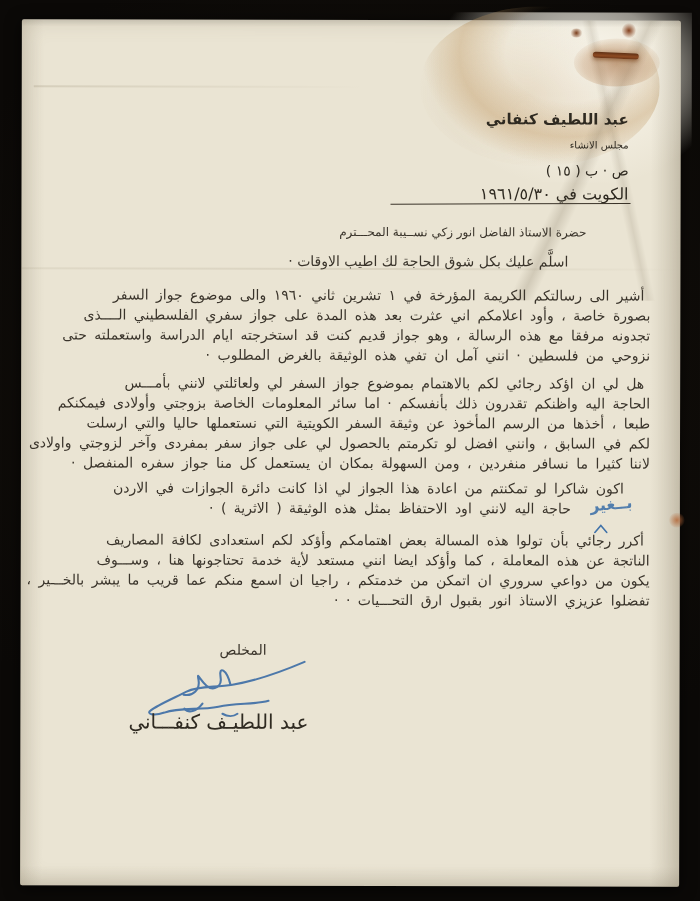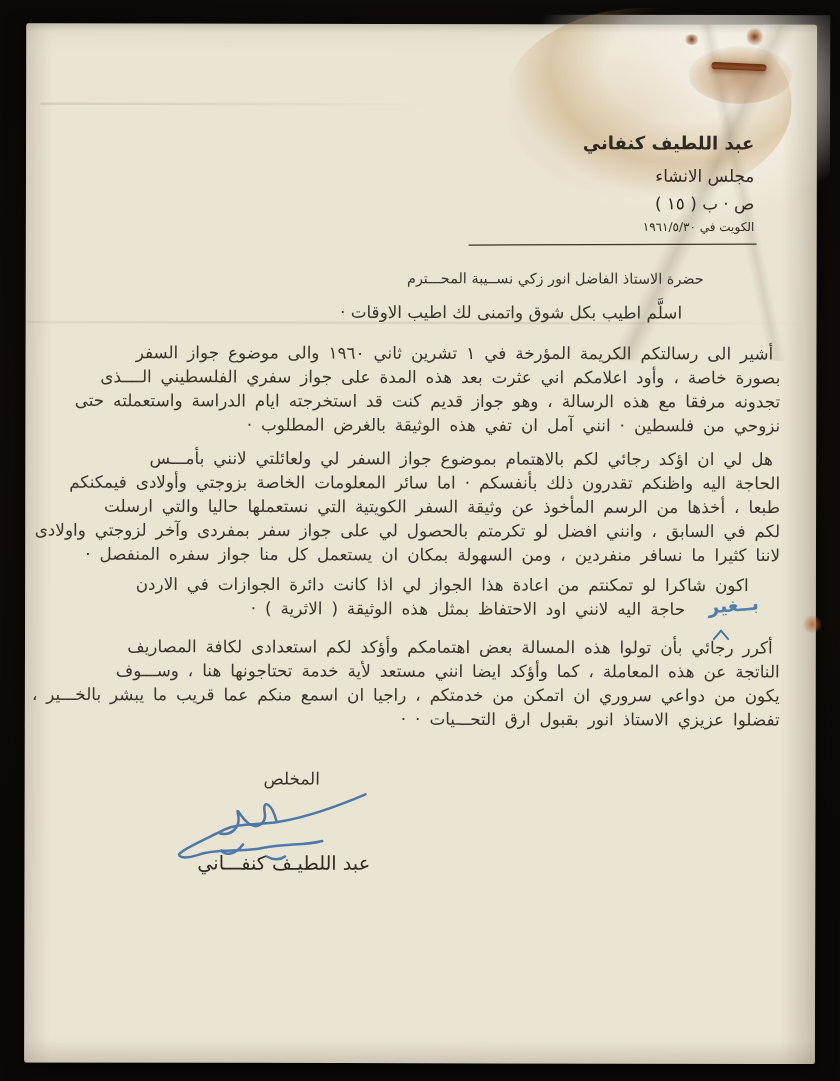--- a/index.html
+++ b/index.html
@@ -65,40 +65,40 @@
   }
   .stain-edge{
     position:absolute;left:648px;top:492px;width:16px;height:15px;border-radius:50%;
     background:radial-gradient(circle, rgba(198,110,58,0.85) 0%, rgba(198,110,58,0) 75%);
   }
   
   .rtl{direction:rtl;unicode-bidi:embed;}
   .ink{color:#3a342b;}
   .lh-line{position:absolute;right:52px;text-align:right;white-space:nowrap;color:#2f2a21;}
   .lh-name{top:90px;font-size:15px;font-weight:bold;}
-  .lh-council{top:119px;font-size:14px;}
+  .lh-council{top:119px;font-size:10px;}
   .lh-pobox{top:142px;font-size:14px;text-align:center;}
-  .lh-date{top:164px;font-size:10px;}
+  .lh-date{top:164px;font-size:16px;}
   .date-underline{position:absolute;top:183px;right:50px;width:240px;height:1px;
     background:#3b342a;transform:rotate(-0.3deg);}
   .recipient{position:absolute;top:205px;right:94px;font-size:12px;white-space:nowrap;}
   .greeting{position:absolute;top:233px;right:112px;font-size:14px;white-space:nowrap;}
   .para{position:absolute;right:30px;left:28px;}
   .p1{top:265px;} .p2{top:353px;} .p3{top:458px;} .p4{top:510px;}
   .bline{height:20px;line-height:20px;font-size:14px;text-align:right;white-space:nowrap;
     word-spacing:3px;}
   .ind-sm{padding-right:6px;} .ind-md{padding-right:26px;} .ind-note{padding-right:79px;}
   .blue-note{
     position:absolute;top:474px;right:48px;font-size:16px;white-space:nowrap;
     color:#4273a9;transform:rotate(-5deg);font-weight:bold;opacity:0.9;
   }
   .caret{position:absolute;top:503px;right:72px;width:14px;height:10px;}
   .valediction{position:absolute;top:622px;right:413px;font-size:14px;white-space:nowrap;text-align:center;}
   .signature{position:absolute;top:636px;left:118px;width:170px;height:62px;}
-  .signatory{position:absolute;top:690px;right:371px;font-size:16px;white-space:nowrap;}
+  .signatory{position:absolute;top:690px;right:371px;font-size:20px;white-space:nowrap;}
 </style>
 </head>
 <body>
 
 <div class="stage">
   <div class="paper rtl">
 
     <div class="stain-wash"></div>
     <div class="stain-tan"></div>
     <div class="crease-diag"></div>
@@ -111,21 +111,21 @@
     <div class="stain-edge"></div>
     <div class="paper-grain"></div>
 
     <div class="lh-line lh-name rtl">عبد اللطيف كنفاني</div>
     <div class="lh-line lh-council rtl">مجلس الانشاء</div>
     <div class="lh-line lh-pobox rtl">ص · ب  ( ١٥ )</div>
     <div class="lh-line lh-date rtl">الكويت في ١٩٦١/٥/٣٠</div>
     <div class="date-underline"></div>
 
     <div class="recipient ink rtl">حضرة الاستاذ الفاضل انور زكي نســيبة المحـــترم</div>
-    <div class="greeting ink rtl">اسلَّم اطيب بكل شوق واتمنى لك اطيب الاوقات ·</div>
+    <div class="greeting ink rtl">اسلَّم عليك بكل شوق الحاجة لك اطيب الاوقات ·</div>
 
     <div class="para p1 ink rtl">
       <div class="bline ind-sm">أشير الى رسالتكم الكريمة المؤرخة في ١ تشرين ثاني ١٩٦٠ والى موضوع جواز السفر</div>
       <div class="bline">بصورة خاصة ، وأود اعلامكم اني عثرت بعد هذه المدة على جواز سفري الفلسطيني الــــذى</div>
       <div class="bline">تجدونه مرفقا مع هذه الرسالة ، وهو جواز قديم كنت قد استخرجته ايام الدراسة واستعملته حتى</div>
       <div class="bline">نزوحي من فلسطين · انني آمل ان تفي هذه الوثيقة بالغرض المطلوب ·</div>
     </div>
 
     <div class="para p2 ink rtl">
       <div class="bline ind-sm">هل لي ان اؤكد رجائي لكم بالاهتمام بموضوع جواز السفر لي ولعائلتي لانني بأمـــس</div>

